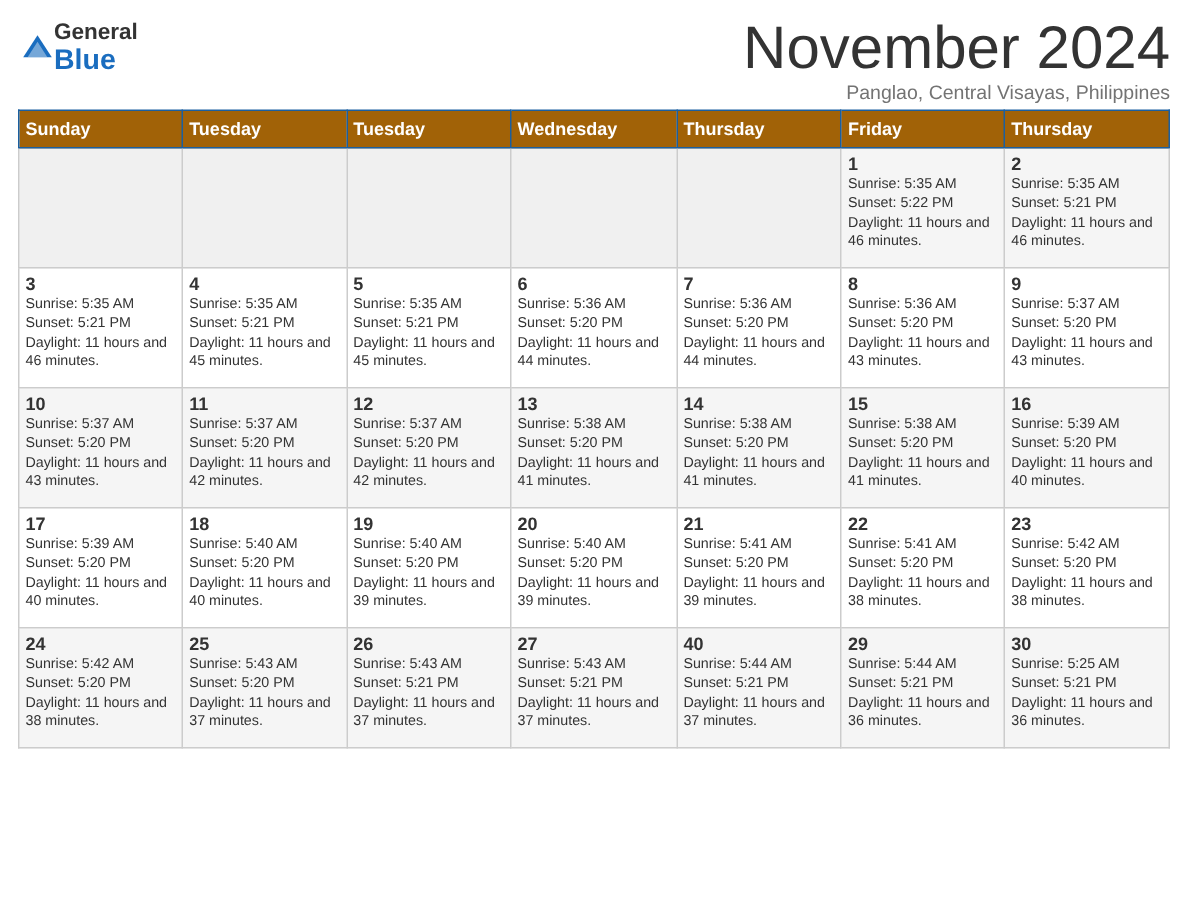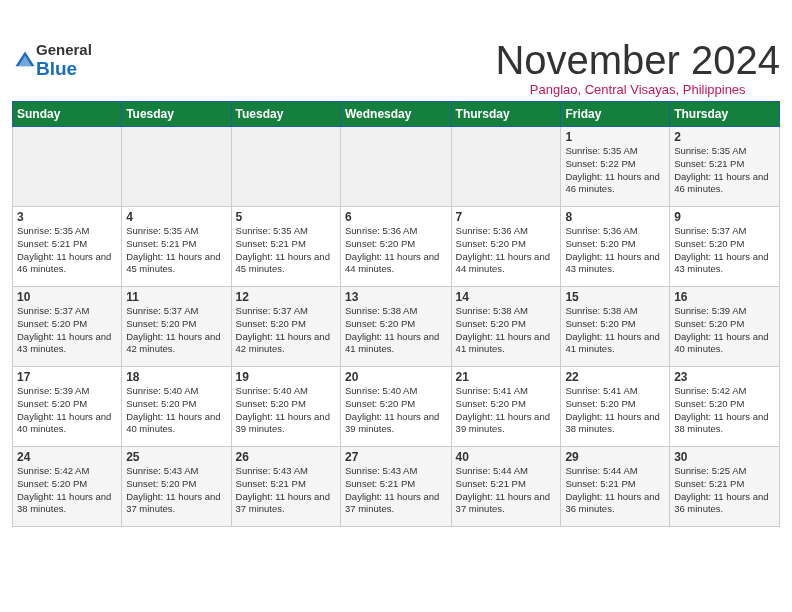--- a/index.html
+++ b/index.html
@@ -12,21 +12,20 @@
     }
     .container {
       width: 792px;
       padding: 10px 12px 6px 12px;
     }
     .header {
       display: flex;
       align-items: flex-start;
       justify-content: space-between;
       margin-bottom: 4px;
-      margin-top: 28px;
     }
     .logo {
       display: flex;
       align-items: center;
       margin-top: 4px;
     }
     .logo-text {
       display: flex;
       flex-direction: column;
       line-height: 1.1;
@@ -50,30 +49,29 @@
       text-align: right;
     }
     .month-title {
       font-size: 40px;
       font-weight: normal;
       color: #333;
       line-height: 1.1;
     }
     .location {
       font-size: 13px;
-      color: #be185d;
-      text-align: center;
+      color: #737373;
     }
     table {
       width: 100%;
       border-collapse: collapse;
       font-size: 10px;
     }
     thead tr th {
-      background-color: #15803d;
+      background-color: #a16207;
       color: #fff;
       padding: 5px 4px;
       text-align: left;
       font-size: 12px;
       font-weight: bold;
       border: 1px solid #1a5fa0;
     }
     tbody tr td {
       border: 1px solid #ccc;
       vertical-align: top;

